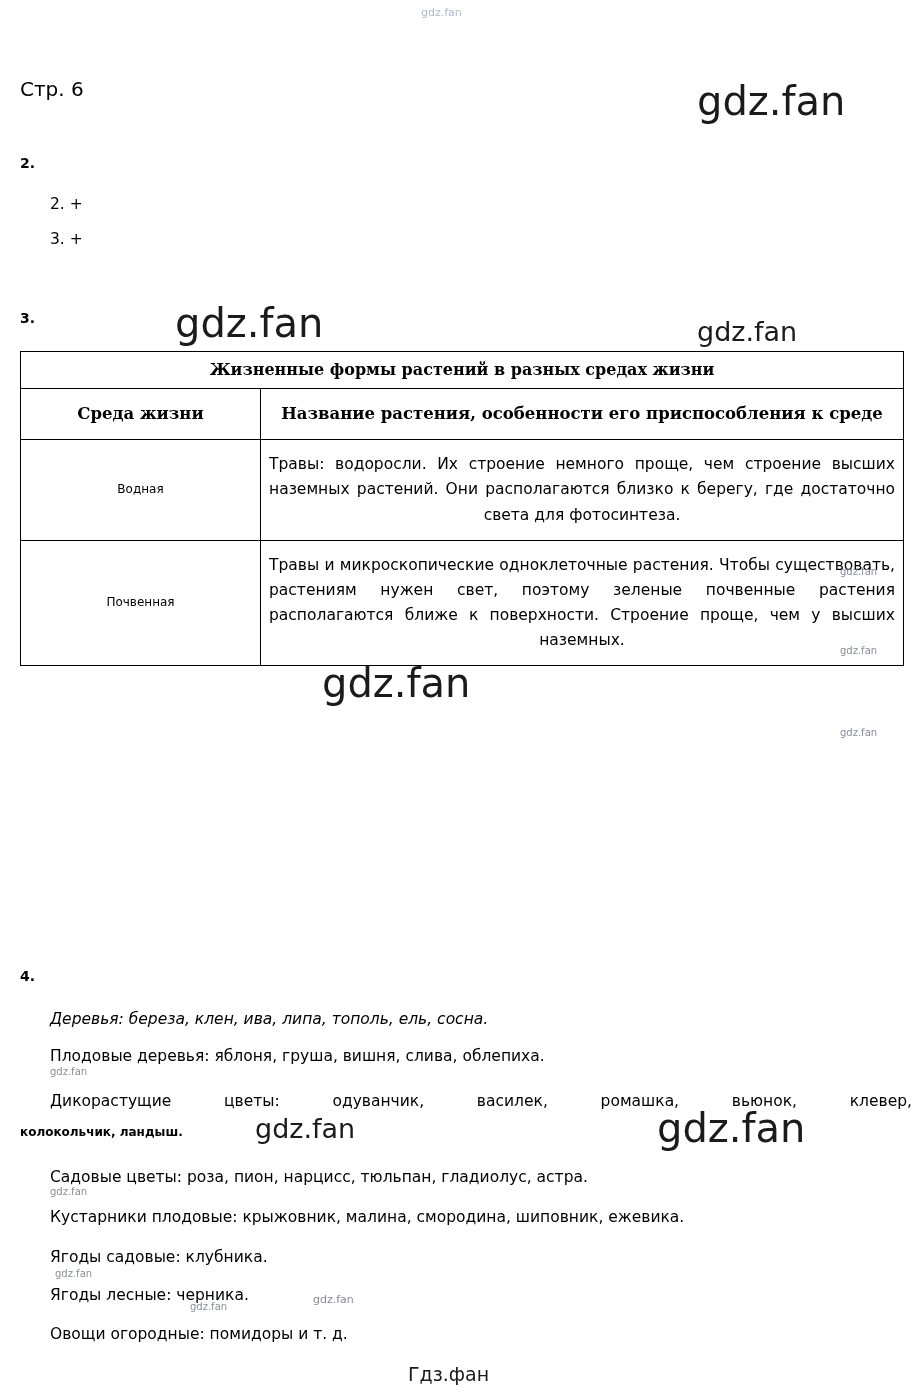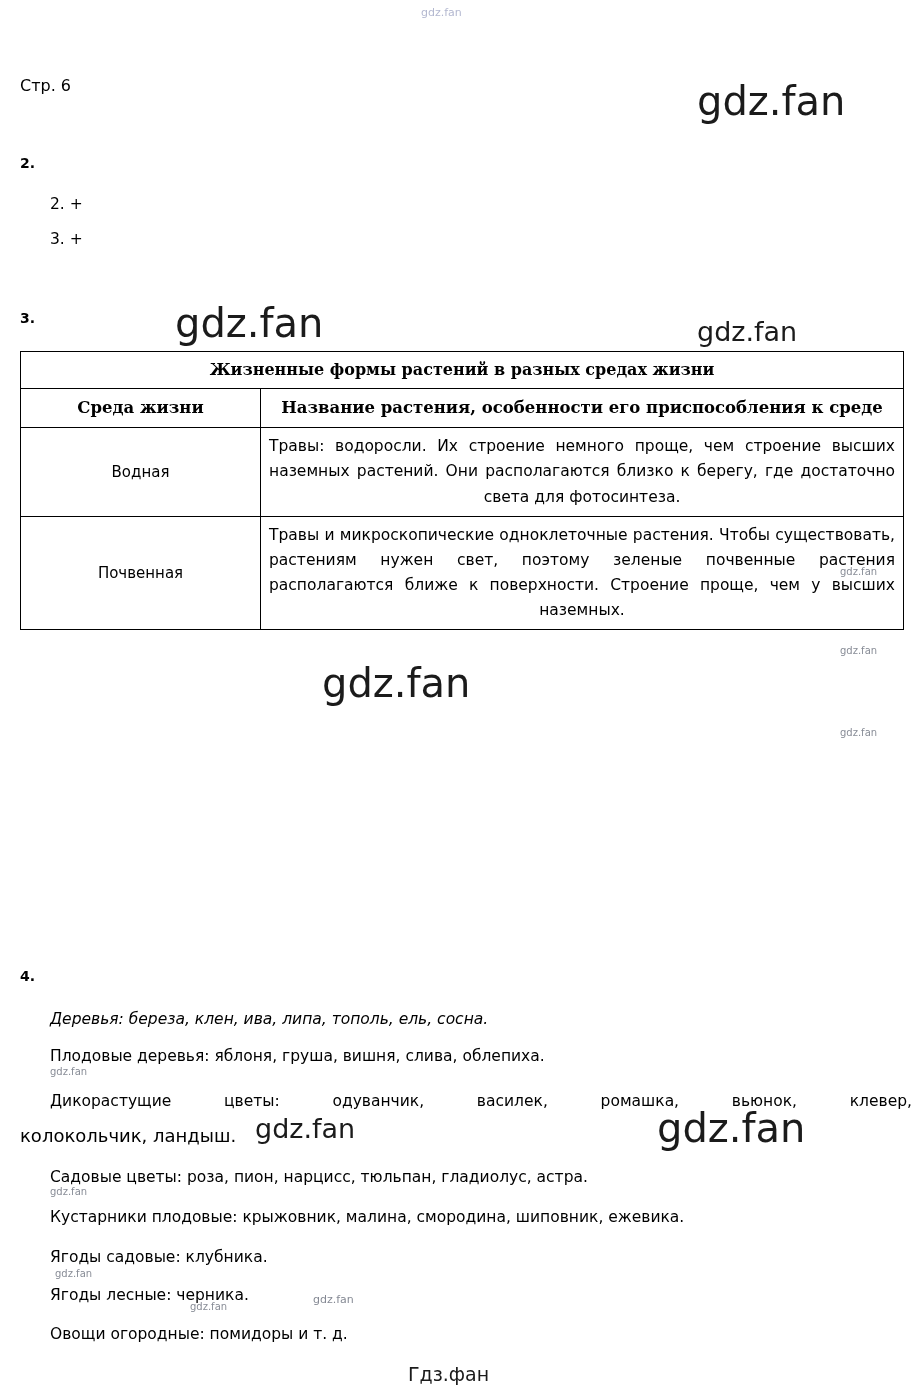--- a/index.html
+++ b/index.html
@@ -83,21 +83,21 @@
   .tbl {
     position: absolute;
     left: 20px;
     top: 351px;
     width: 884px;
     border-collapse: collapse;
     table-layout: fixed;
   }
   .tbl td {
     border: 1px solid #000;
-    padding: 6px 8px;
+    padding: 12px 8px;
     vertical-align: middle;
     font-size: 15.5px;
     line-height: 1.62;
     color: #000;
   }
   .tbl .caption-cell {
     text-align: center;
     font-family: "DejaVu Serif", serif;
     font-weight: bold;
     font-size: 16px;
@@ -105,21 +105,21 @@
   }
   .tbl .hdr {
     text-align: center;
     font-family: "DejaVu Serif", serif;
     font-weight: bold;
     font-size: 16.5px;
     line-height: 1.6;
   }
   .tbl .env {
     text-align: center;
-    font-size: 15px;
+    font-size: 12px;
   }
   .tbl .desc {
     text-align: justify;
     text-align-last: center;
   }
   .col-a { width: 240px; }
 
   
   .list-line {
     position: absolute;
@@ -136,33 +136,34 @@
     color: #000;
     text-align: justify;
   }
   .justified span.l1 {
     display: block;
     text-align-last: justify;
   }
   .wrap-cont {
     position: absolute;
     left: 20px;
-    font-size: 18px;
-    color: #000;
-    white-space: nowrap;
+    font-size: 12px;
+    color: #000;
+    white-space: nowrap;
+    font-weight: bold;
   }
 </style>
 </head>
 <body>
 
 <div class="page">
 
   <div class="wm wm-top">gdz.fan</div>
 
-  <div class="txt" style="left:20px; top:74px; font-size:16px;">Стр. 6</div>
+  <div class="txt" style="left:20px; top:74px; font-size:20px;">Стр. 6</div>
 
   <div class="wm wm-big" style="left:697px; top:78px;">gdz.fan</div>
 
   <div class="num" style="left:20px; top:155px;">2.</div>
   <div class="txt" style="left:50px; top:193px;">2. +</div>
   <div class="txt" style="left:50px; top:228px;">3. +</div>
 
   <div class="num" style="left:20px; top:310px;">3.</div>
 
   <div class="wm wm-big" style="left:175px; top:300px;">gdz.fan</div>

